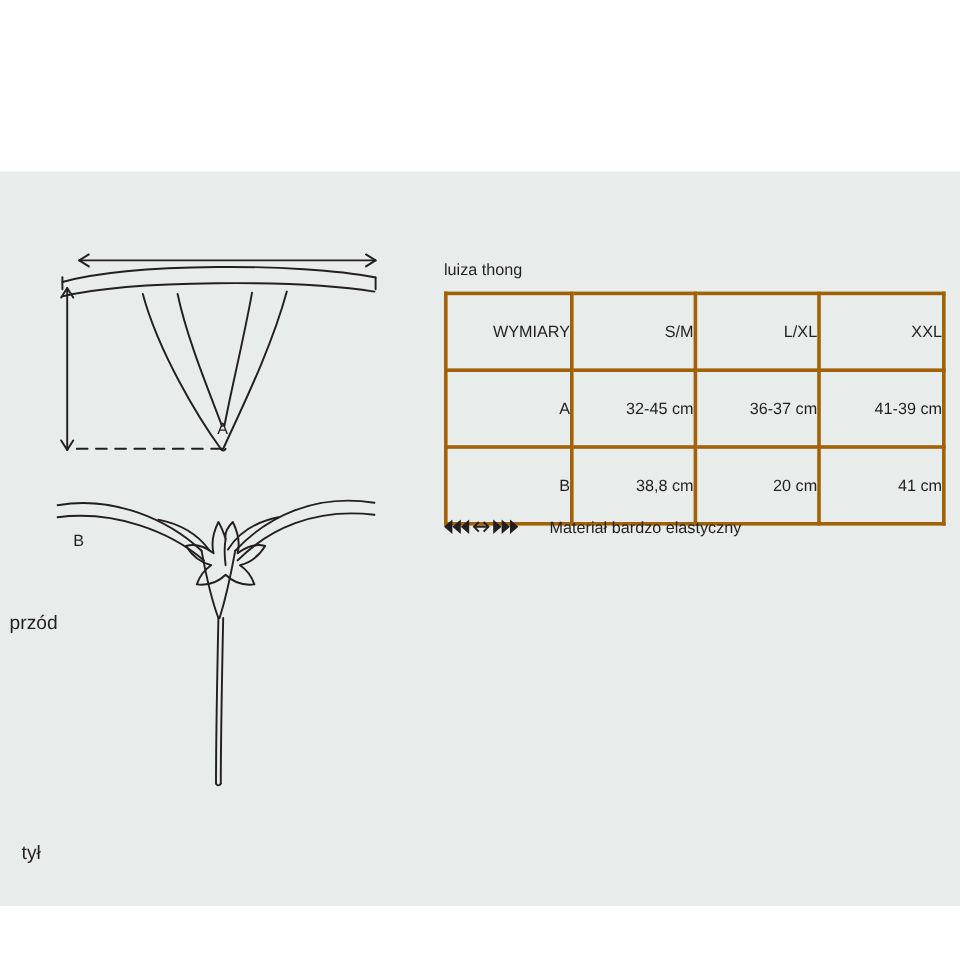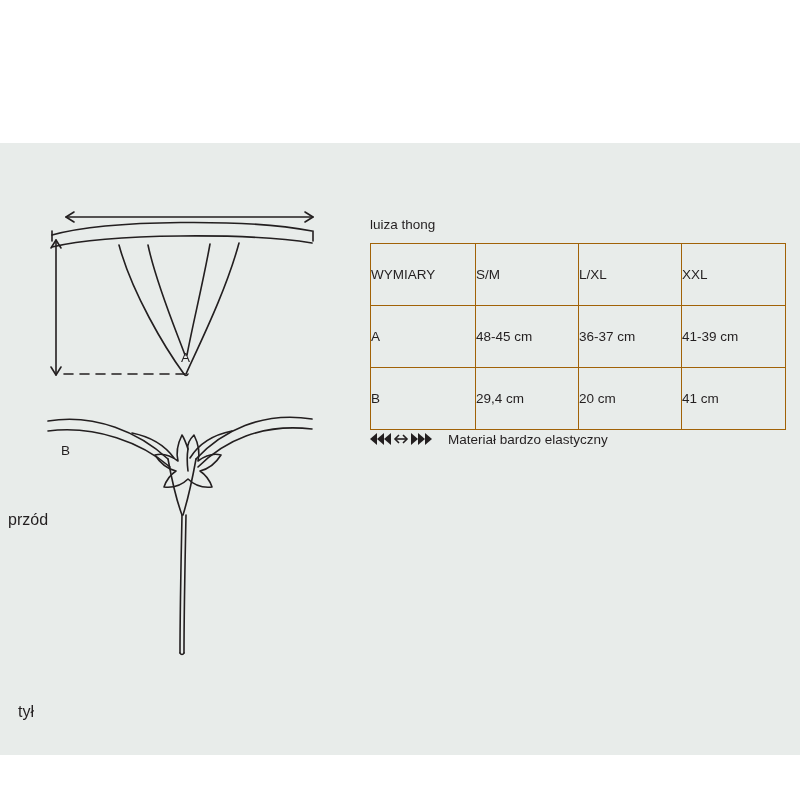--- a/index.html
+++ b/index.html
@@ -68,41 +68,41 @@
   }
   #size-table {
     position: absolute;
     left: 0;
     top: 100px;
     border-collapse: collapse;
     width: 415px;
     table-layout: fixed;
   }
   #size-table td, #size-table th {
-    border: 1px solid #a16207;
+    border: 3px solid #a16207;
     height: 61px;
-    text-align: left;
+    text-align: right;
     vertical-align: middle;
     font-size: 13.5px;
     font-weight: normal;
     color: #231f20;
     padding: 0;
   }
   #size-table col.c0 { width: 105px; }
   #size-table col.c1 { width: 103px; }
   #size-table col.c2 { width: 103px; }
   #size-table col.c3 { width: 104px; }
 
   #note-row {
     position: absolute;
     left: 0;
     top: 288px;
     display: flex;
     align-items: center;
-    gap: 16px;
+    gap: 26px;
   }
   #elastic-icon {
     display: block;
   }
   #note-text {
     font-size: 13.5px;
     color: #231f20;
   }
 </style>
 </head>
@@ -181,27 +181,27 @@
         <tr>
           <th>WYMIARY</th>
           <th>S/M</th>
           <th>L/XL</th>
           <th>XXL</th>
         </tr>
       </thead>
       <tbody>
         <tr>
           <td>A</td>
-          <td>48-45 cm</td>
+          <td>32-45 cm</td>
           <td>36-37 cm</td>
           <td>41-39 cm</td>
         </tr>
         <tr>
           <td>B</td>
-          <td>29,4 cm</td>
+          <td>38,8 cm</td>
           <td>20 cm</td>
           <td>41 cm</td>
         </tr>
       </tbody>
     </table>
 
     <div id="note-row">
       <svg id="elastic-icon" width="62" height="16" viewBox="0 0 62 16">
         <g fill="#231f20" stroke="none">
           <polygon points="0,8 7,2 7,14"></polygon>

